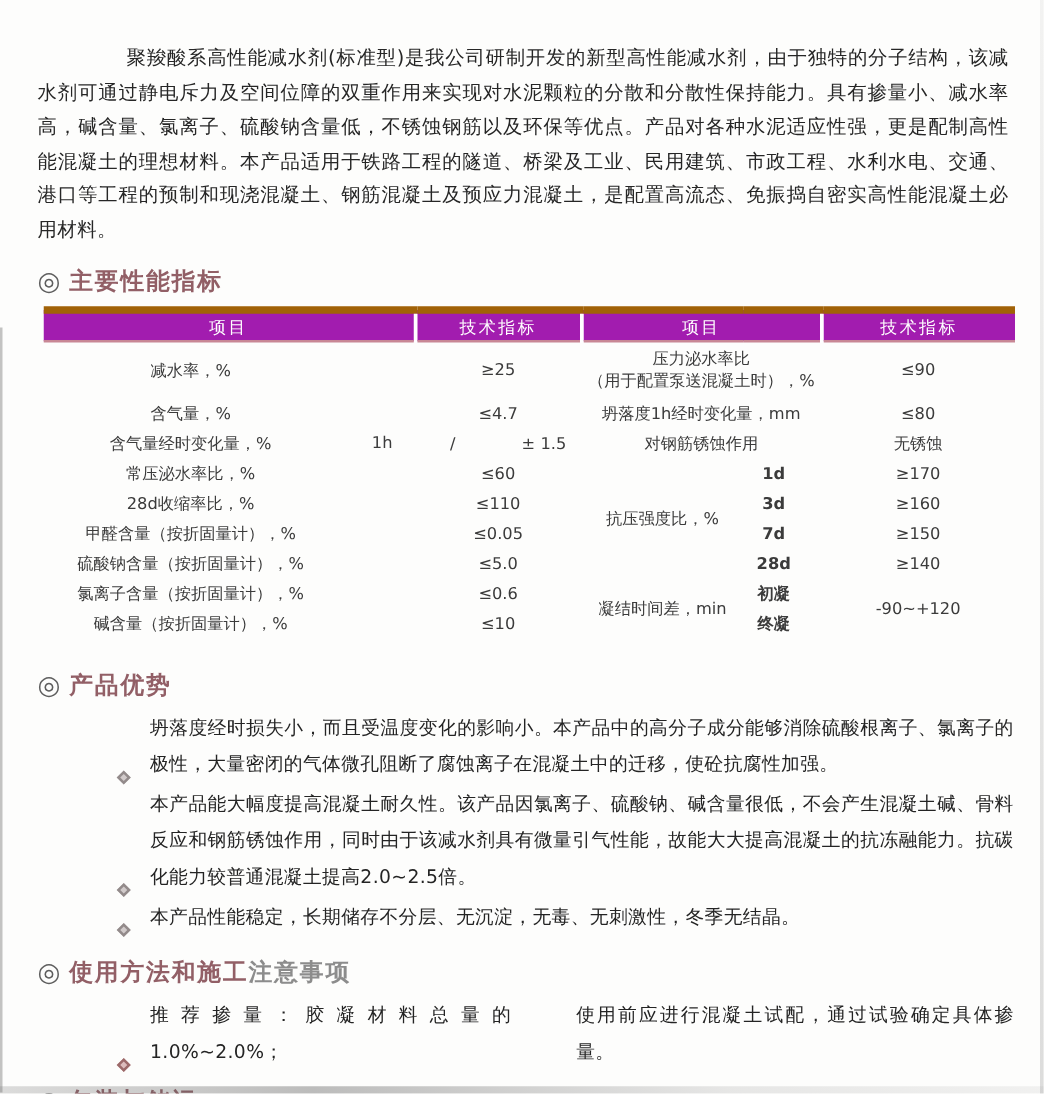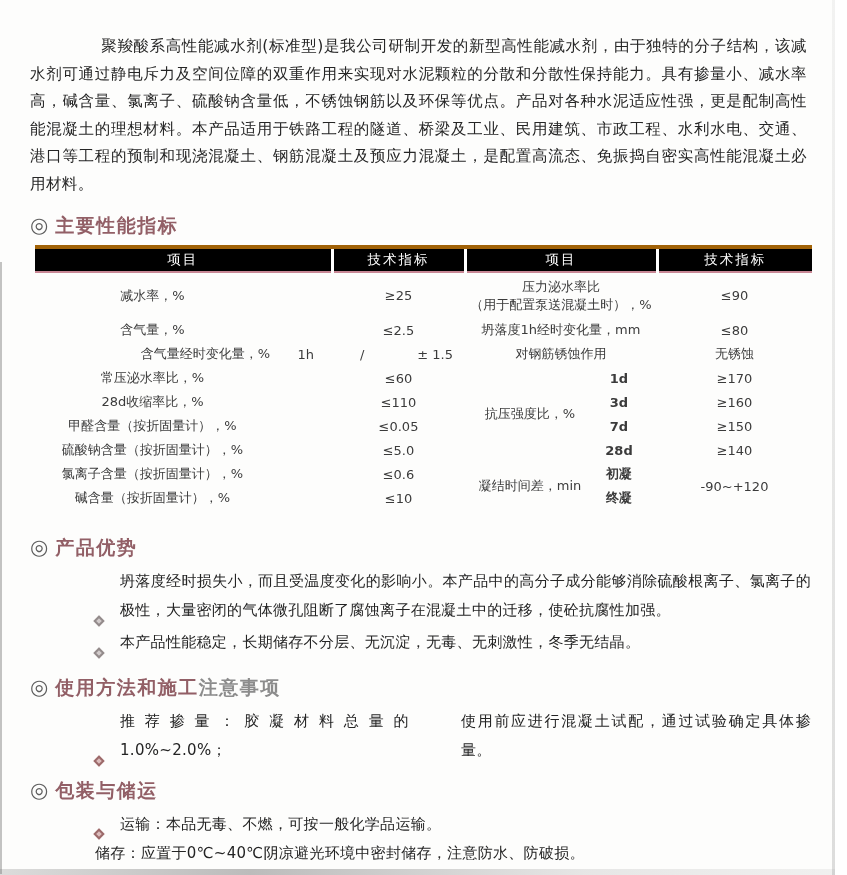--- a/index.html
+++ b/index.html
@@ -41,34 +41,34 @@
   
   .perf-table {
     width:777px;
     margin:7px 0 0 35px;
     border-collapse:collapse;
     table-layout:fixed;
     font-size:13px;
     color:#3b3b3b;
   }
   .perf-table th {
-    background:#000000;
+    background:#a21caf;
     color:#ffffff;
     font-weight:normal;
     font-size:13.5px;
     height:25px;
     letter-spacing:2px;
-    border-top:4px solid #a16207;
+    border-top:6px solid #a16207;
     border-bottom:2px solid #c88795;
   }
   .perf-table th + th { border-left:3px solid #ffffff; }
   .perf-table td { height:24px; text-align:center; vertical-align:middle; }
   .perf-table tr.tall td { height:46px; }
   .c-item { padding-right:62px; }
-  .c-item.rel { position:relative;text-align:right; }
+  .c-item.rel { position:relative; }
   .c-item .time { position:absolute; right:18px; top:50%; transform:translateY(-50%); }
   .split { display:flex; justify-content:space-between; padding:0 12px 0 28px; }
   .two-line div { line-height:18px; }
   .c-age { padding-right:14px;font-weight:bold; }
 
   
   .bullets { list-style:none; margin-top:7px; }
   .bullets li {
     display:flex; gap:17px;
     padding-left:95px; padding-right:24px;
@@ -131,21 +131,21 @@
         <td class="c-item">减水率，%</td>
         <td class="c-val">≥25</td>
         <td class="two-line" colspan="2">
           <div>压力泌水率比</div>
           <div>（用于配置泵送混凝土时），%</div>
         </td>
         <td class="c-val">≤90</td>
       </tr>
       <tr>
         <td class="c-item">含气量，%</td>
-        <td class="c-val">≤2.5</td>
+        <td class="c-val">≤4.7</td>
         <td colspan="2">坍落度1h经时变化量，mm</td>
         <td class="c-val">≤80</td>
       </tr>
       <tr>
         <td class="c-item rel">
           <span>含气量经时变化量，%</span>
           <span class="time">1h</span>
         </td>
         <td class="c-val">
           <div class="split">
@@ -200,20 +200,24 @@
     <span class="marker">◎</span>
     <span class="heading-text">产品优势</span>
   </div>
   <ul class="bullets">
     <li>
       <span class="diamond"></span>
       <span class="txt">坍落度经时损失小，而且受温度变化的影响小。本产品中的高分子成分能够消除硫酸根离子、氯离子的极性，大量密闭的气体微孔阻断了腐蚀离子在混凝土中的迁移，使砼抗腐性加强。</span>
     </li>
     <li>
       <span class="diamond"></span>
+      <span class="txt">本产品能大幅度提高混凝土耐久性。该产品因氯离子、硫酸钠、碱含量很低，不会产生混凝土碱、骨料反应和钢筋锈蚀作用，同时由于该减水剂具有微量引气性能，故能大大提高混凝土的抗冻融能力。抗碳化能力较普通混凝土提高2.0~2.5倍。</span>
+    </li>
+    <li>
+      <span class="diamond"></span>
       <span class="txt">本产品性能稳定，长期储存不分层、无沉淀，无毒、无刺激性，冬季无结晶。</span>
     </li>
   </ul>
 
   <div class="section-heading hd3">
     <span class="marker">◎</span>
     <span class="heading-text"><span>使用方法和施工</span><span class="heading-tail">注意事项</span></span>
   </div>
   <ul class="bullets">
     <li>

